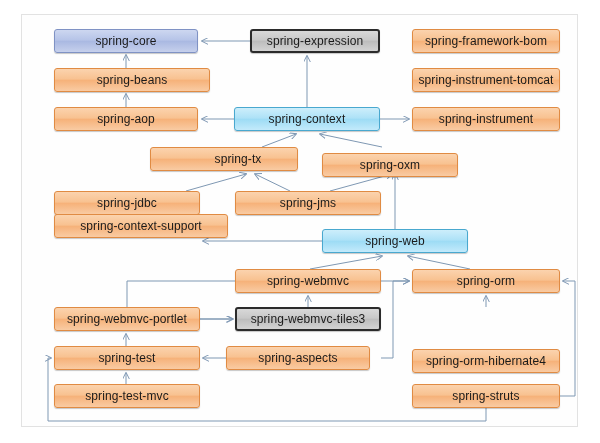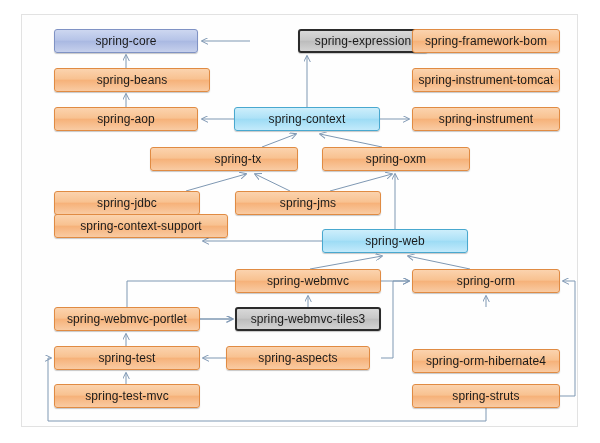--- a/index.html
+++ b/index.html
@@ -99,21 +99,21 @@
         <polyline points="381,358 393,358 393,281 409,281"></polyline>
         <polyline points="560,396 575,396 575,281 563,281"></polyline>
         <polyline points="486,408 486,421 48,421 48,358 51,358"></polyline>
       </g>
   </svg>
 
   <div id="node-layer">
       <div class="node blue" style="left: 54px; top: 29px; width: 144px; height: 24px;">
         <span>spring-core</span>
       </div>
-      <div class="node gray" style="left: 250px; top: 29px; width: 130px; height: 24px; margin-left: 48px;">
+      <div class="node gray" style="left: 250px; top: 29px; width: 130px; height: 24px;">
         <span>spring-expression</span>
       </div>
       <div class="node orange" style="left: 412px; top: 29px; width: 148px; height: 24px;">
         <span>spring-framework-bom</span>
       </div>
       <div class="node orange" style="left: 54px; top: 68px; width: 156px; height: 24px;">
         <span>spring-beans</span>
       </div>
       <div class="node orange" style="left: 412px; top: 68px; width: 148px; height: 24px;">
         <span>spring-instrument-tomcat</span>
@@ -123,21 +123,21 @@
       </div>
       <div class="node cyan" style="left: 234px; top: 107px; width: 146px; height: 24px;">
         <span>spring-context</span>
       </div>
       <div class="node orange" style="left: 412px; top: 107px; width: 148px; height: 24px;">
         <span>spring-instrument</span>
       </div>
       <div class="node orange" style="left: 150px; top: 147px; width: 148px; height: 24px; padding-left: 28px;">
         <span>spring-tx</span>
       </div>
-      <div class="node orange" style="left: 322px; top: 147px; width: 148px; height: 24px;">
+      <div class="node orange" style="left: 322px; top: 153px; width: 136px; height: 24px;">
         <span>spring-oxm</span>
       </div>
       <div class="node orange" style="left: 54px; top: 191px; width: 146px; height: 24px;">
         <span>spring-jdbc</span>
       </div>
       <div class="node orange" style="left: 235px; top: 191px; width: 146px; height: 24px;">
         <span>spring-jms</span>
       </div>
       <div class="node orange" style="left: 54px; top: 214px; width: 174px; height: 24px;">
         <span>spring-context-support</span>

